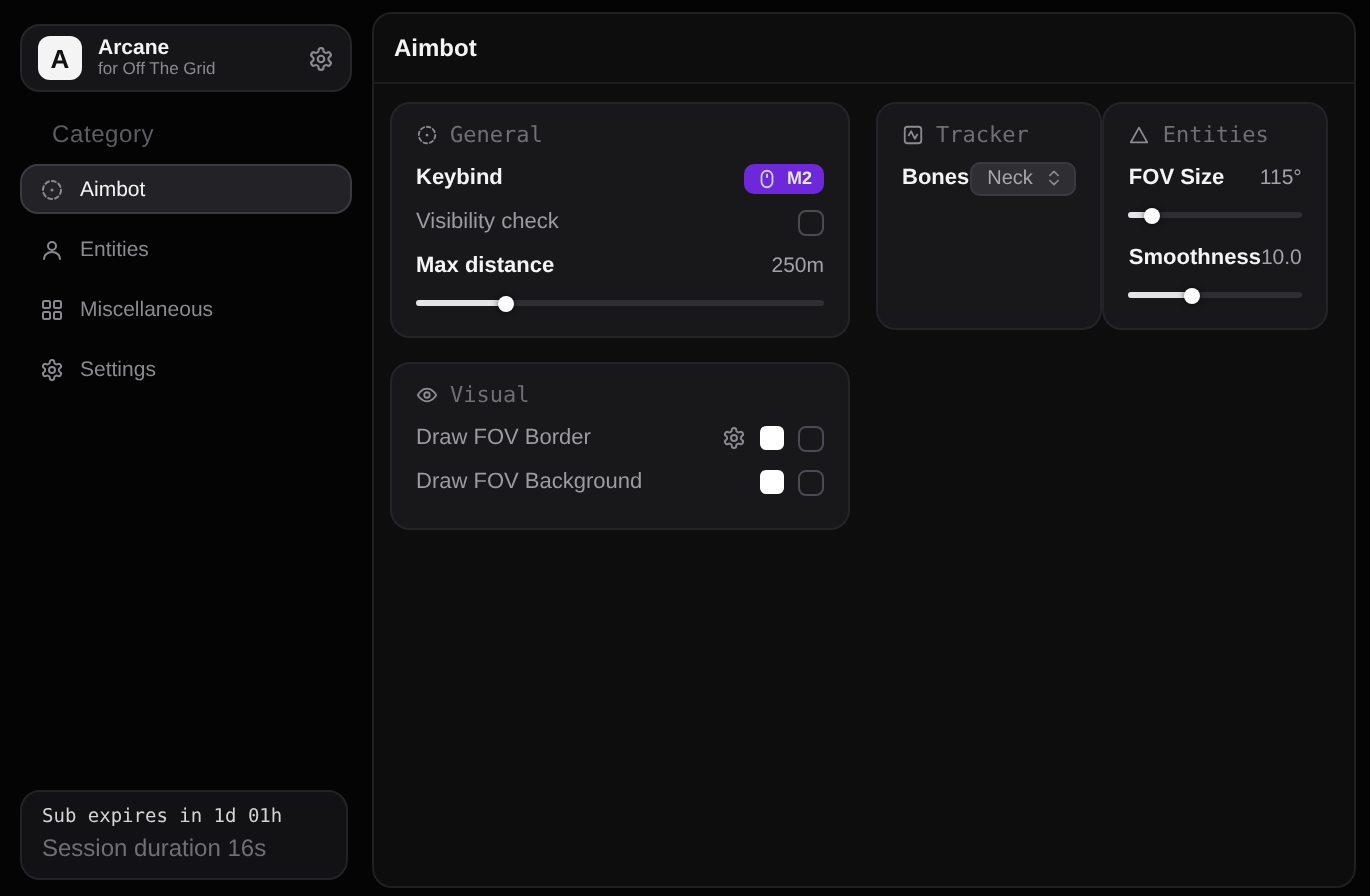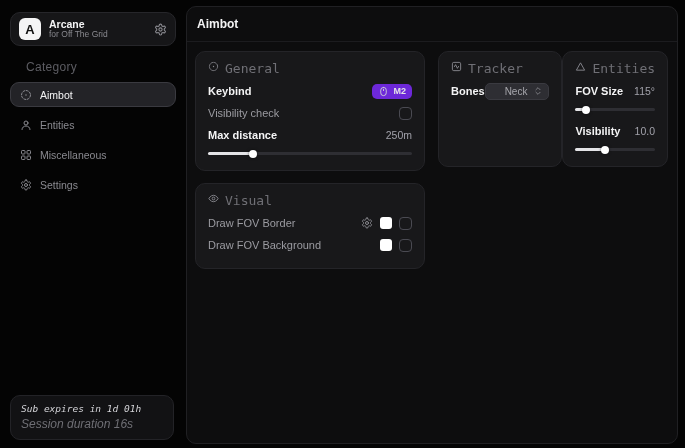--- a/index.html
+++ b/index.html
@@ -20,51 +20,51 @@
   .icon { display:inline-flex; color:#8a8a90; }
   .icon svg { display:block; }
   .category { color:#5d5d63; font-size:12px; margin:14px 0 8px 16px; letter-spacing:.3px; }
   .nav { display:flex; flex-direction:column; gap:5px; }
   .nav-item { display:flex; align-items:center; gap:8px; height:25px; padding:0 9px;
               border-radius:9px; color:#8a8a90; font-size:10.5px; border:1px solid transparent;
               cursor:default; }
   .nav-item.selected { background:#232327; border-color:#3a3a40; color:#f4f4f5; }
   .side-spacer { flex:1; }
   .sub-card { background:#121214; border:1px solid #232327; border-radius:10px;
-              padding:7px 10px 8px 10px; margin:0 2px 2px 0;font-style:italic; }
+              padding:7px 10px 8px 10px; margin:0 2px 2px 0; }
   .sub-line1 { font-family:"DejaVu Sans Mono", monospace; font-size:9.5px; color:#d4d4d8; }
   .sub-line2 { font-size:12px; color:#6f6f75; margin-top:3px; }
 
   
   .main { flex:1; background:#0d0d0e; border:1px solid #202023; border-radius:10px;
           display:flex; flex-direction:column; overflow:hidden; }
   .main-header { height:35px; display:flex; align-items:center; padding:0 10px;
                  border-bottom:1px solid #1c1c1f; }
   .main-title { color:#f4f4f5; font-size:12px; font-weight:bold; }
   .content { display:flex; gap:13px; padding:9px 8px; align-items:flex-start; }
   .col-left { width:230px; display:flex; flex-direction:column; gap:12px; }
   .col-right { flex:1; display:flex; }
 
   .card { background:#18181a; border:1px solid #242428; border-radius:10px; padding:9px 12px 12px 12px; }
-  .card-header { display:flex; gap:6px; color:#6f6f75;
-                 font-family:"DejaVu Sans Mono", monospace; font-size:13px; margin-bottom:4px; }
+  .card-header { display:flex; align-items:center; gap:6px; color:#6f6f75;
+                 font-family:"DejaVu Sans Mono", monospace; font-size:11px; margin-bottom:4px; }
   .row { display:flex; align-items:center; justify-content:space-between; min-height:22px; }
   .row .label { font-size:11px; color:#9b9ba1; }
   .row .label.bright { color:#f4f4f5; font-weight:bold; }
   .row .value { font-size:10.5px; color:#a1a1aa; }
   .row-right { display:flex; align-items:center; gap:7px; }
 
   .checkbox { width:13px; height:13px; border:1.5px solid #4a4a52; border-radius:4px;
               background:transparent; }
   .swatch { width:12px; height:12px; border-radius:3px; }
 
   .keybind { display:flex; align-items:center; gap:4px; background:#6d28d9; border-radius:5px;
              padding:2px 6px; color:#e4e4e7; font-size:9px; font-weight:bold; }
   .select { display:flex; align-items:center; gap:6px; background:#2e2e33; border:1px solid #3a3a40;
-            border-radius:5px; padding:2px 5px 2px 19px; color:#a7a7ad; font-size:10px; }
+            border-radius:5px; padding:2px 5px 2px 8px; color:#a7a7ad; font-size:10px; }
 
   .slider { position:relative; height:3px; background:#2e2e33; border-radius:2px; margin:6px 0 3px 0; }
   .slider-fill { position:relative; height:3px; background:#e4e4e7; border-radius:2px; }
   .slider-thumb { position:absolute; right:-4px; top:50%; transform:translateY(-50%);
                   width:8px; height:8px; background:#ffffff; border-radius:50%;
                   box-shadow:0 0 3px rgba(0,0,0,.6); }
   .gap6 { height:6px; }
 </style>
 </head>
 <body>
@@ -265,21 +265,21 @@
           </div>
           <div class="slider">
             <div class="slider-fill" style="width: 13%;">
               <span class="slider-thumb"></span>
             </div>
           </div>
 
           <div class="gap6"></div>
 
           <div class="row">
-            <span class="label bright">Visibility</span>
+            <span class="label bright">Smoothness</span>
             <span class="value">10.0</span>
           </div>
           <div class="slider">
             <div class="slider-fill" style="width: 37%;">
               <span class="slider-thumb"></span>
             </div>
           </div>
         </section>
       </div>
 

